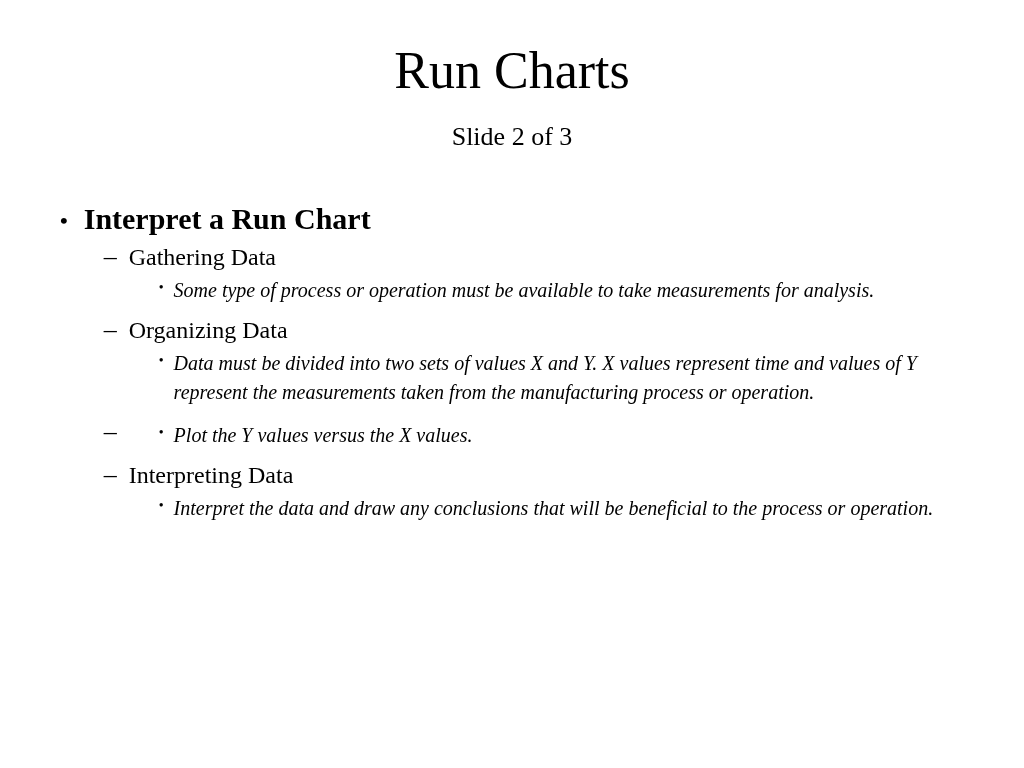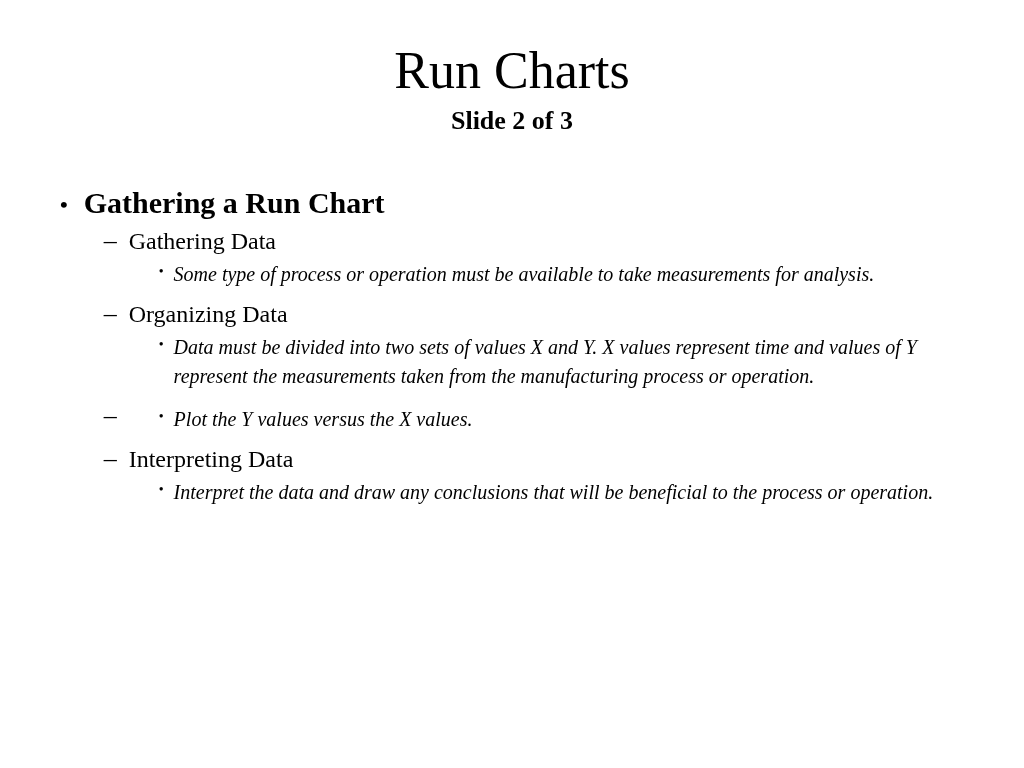--- a/index.html
+++ b/index.html
@@ -36,23 +36,23 @@
       font-family: 'Georgia', serif;
       font-size: 52px;
       font-weight: normal;
       color: #000000;
       line-height: 1.2;
     }
 
     .subtitle {
       font-family: 'Georgia', serif;
       font-size: 26px;
-      font-weight: bold;
+      font-weight: normal;
       color: #000000;
-      margin-top: 4px;
+      margin-top: 20px;
     }
 
     .content {
       width: 100%;
       max-width: 920px;
       margin-top: 20px;
     }
 
     .level1 {
       list-style: none;
@@ -142,21 +142,21 @@
   <div class="header">
     <div class="title">Run Charts</div>
     <div class="subtitle">Slide 2 of 3</div>
   </div>
 
   <div class="content">
     <ul class="level1">
       <li>
         <span class="bullet-dot">•</span>
         <div style="width:100%">
-          <span class="level1-label">Gathering a Run Chart</span>
+          <span class="level1-label">Interpret a Run Chart</span>
 
           <ul class="level2">
 
             <li>
               <span class="dash">–</span>
               <div style="width:100%">
                 <span class="level2-label">Gathering Data</span>
                 <ul class="level3">
                   <li>
                     <span class="sub-bullet">•</span>

